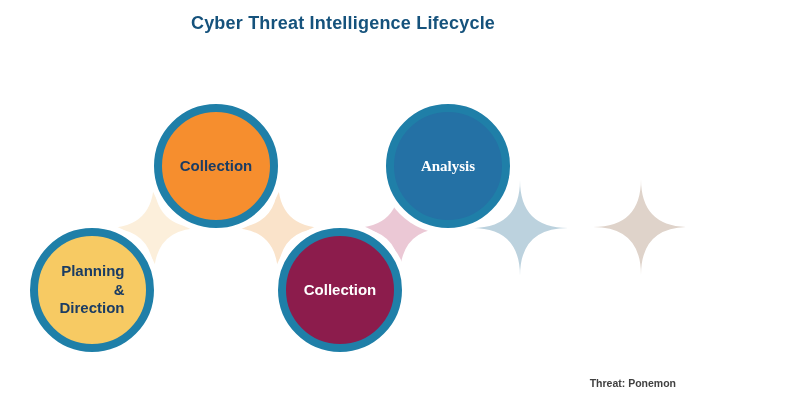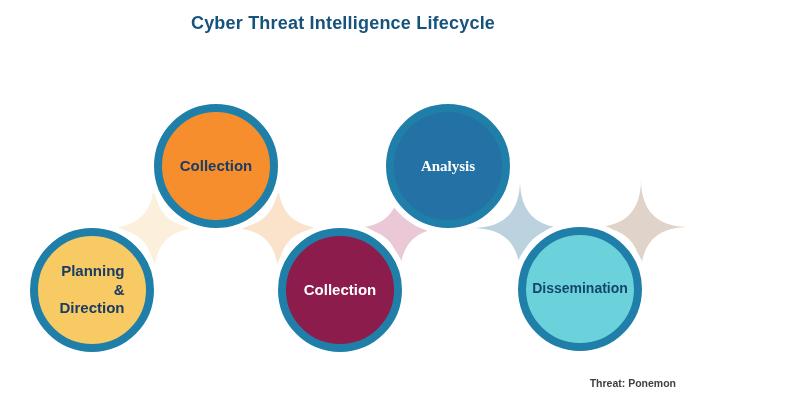--- a/index.html
+++ b/index.html
@@ -85,19 +85,16 @@
   </div>
   <div class="circle" style="left: 154px; top: 104px; background: rgb(246, 142, 46); color: rgb(27, 60, 99); border-color: rgb(31, 127, 168);">
     <span class="label">Collection</span>
   </div>
   <div class="circle" style="left: 278px; top: 228px; background: rgb(140, 28, 76); color: rgb(255, 255, 255); border-color: rgb(31, 127, 168);">
     <span class="label">Collection</span>
   </div>
   <div class="circle" style="left: 386px; top: 104px; background: rgb(36, 113, 165); color: rgb(255, 255, 255); border-color: rgb(31, 127, 168); font-family: Liberation Serif, serif;">
     <span class="label">Analysis</span>
   </div>
-  <div class="circle small-label" style="left: 518px; top: 227px; background: rgb(107, 210, 220); color: rgb(20, 70, 107); border-color: rgb(31, 127, 168);">
-    <span class="label">Dissemination</span>
-  </div>
 
   <div class="source" style="color: rgb(64, 64, 64);">Threat: Ponemon</div>
 
 </div>
 
 </body></html>

